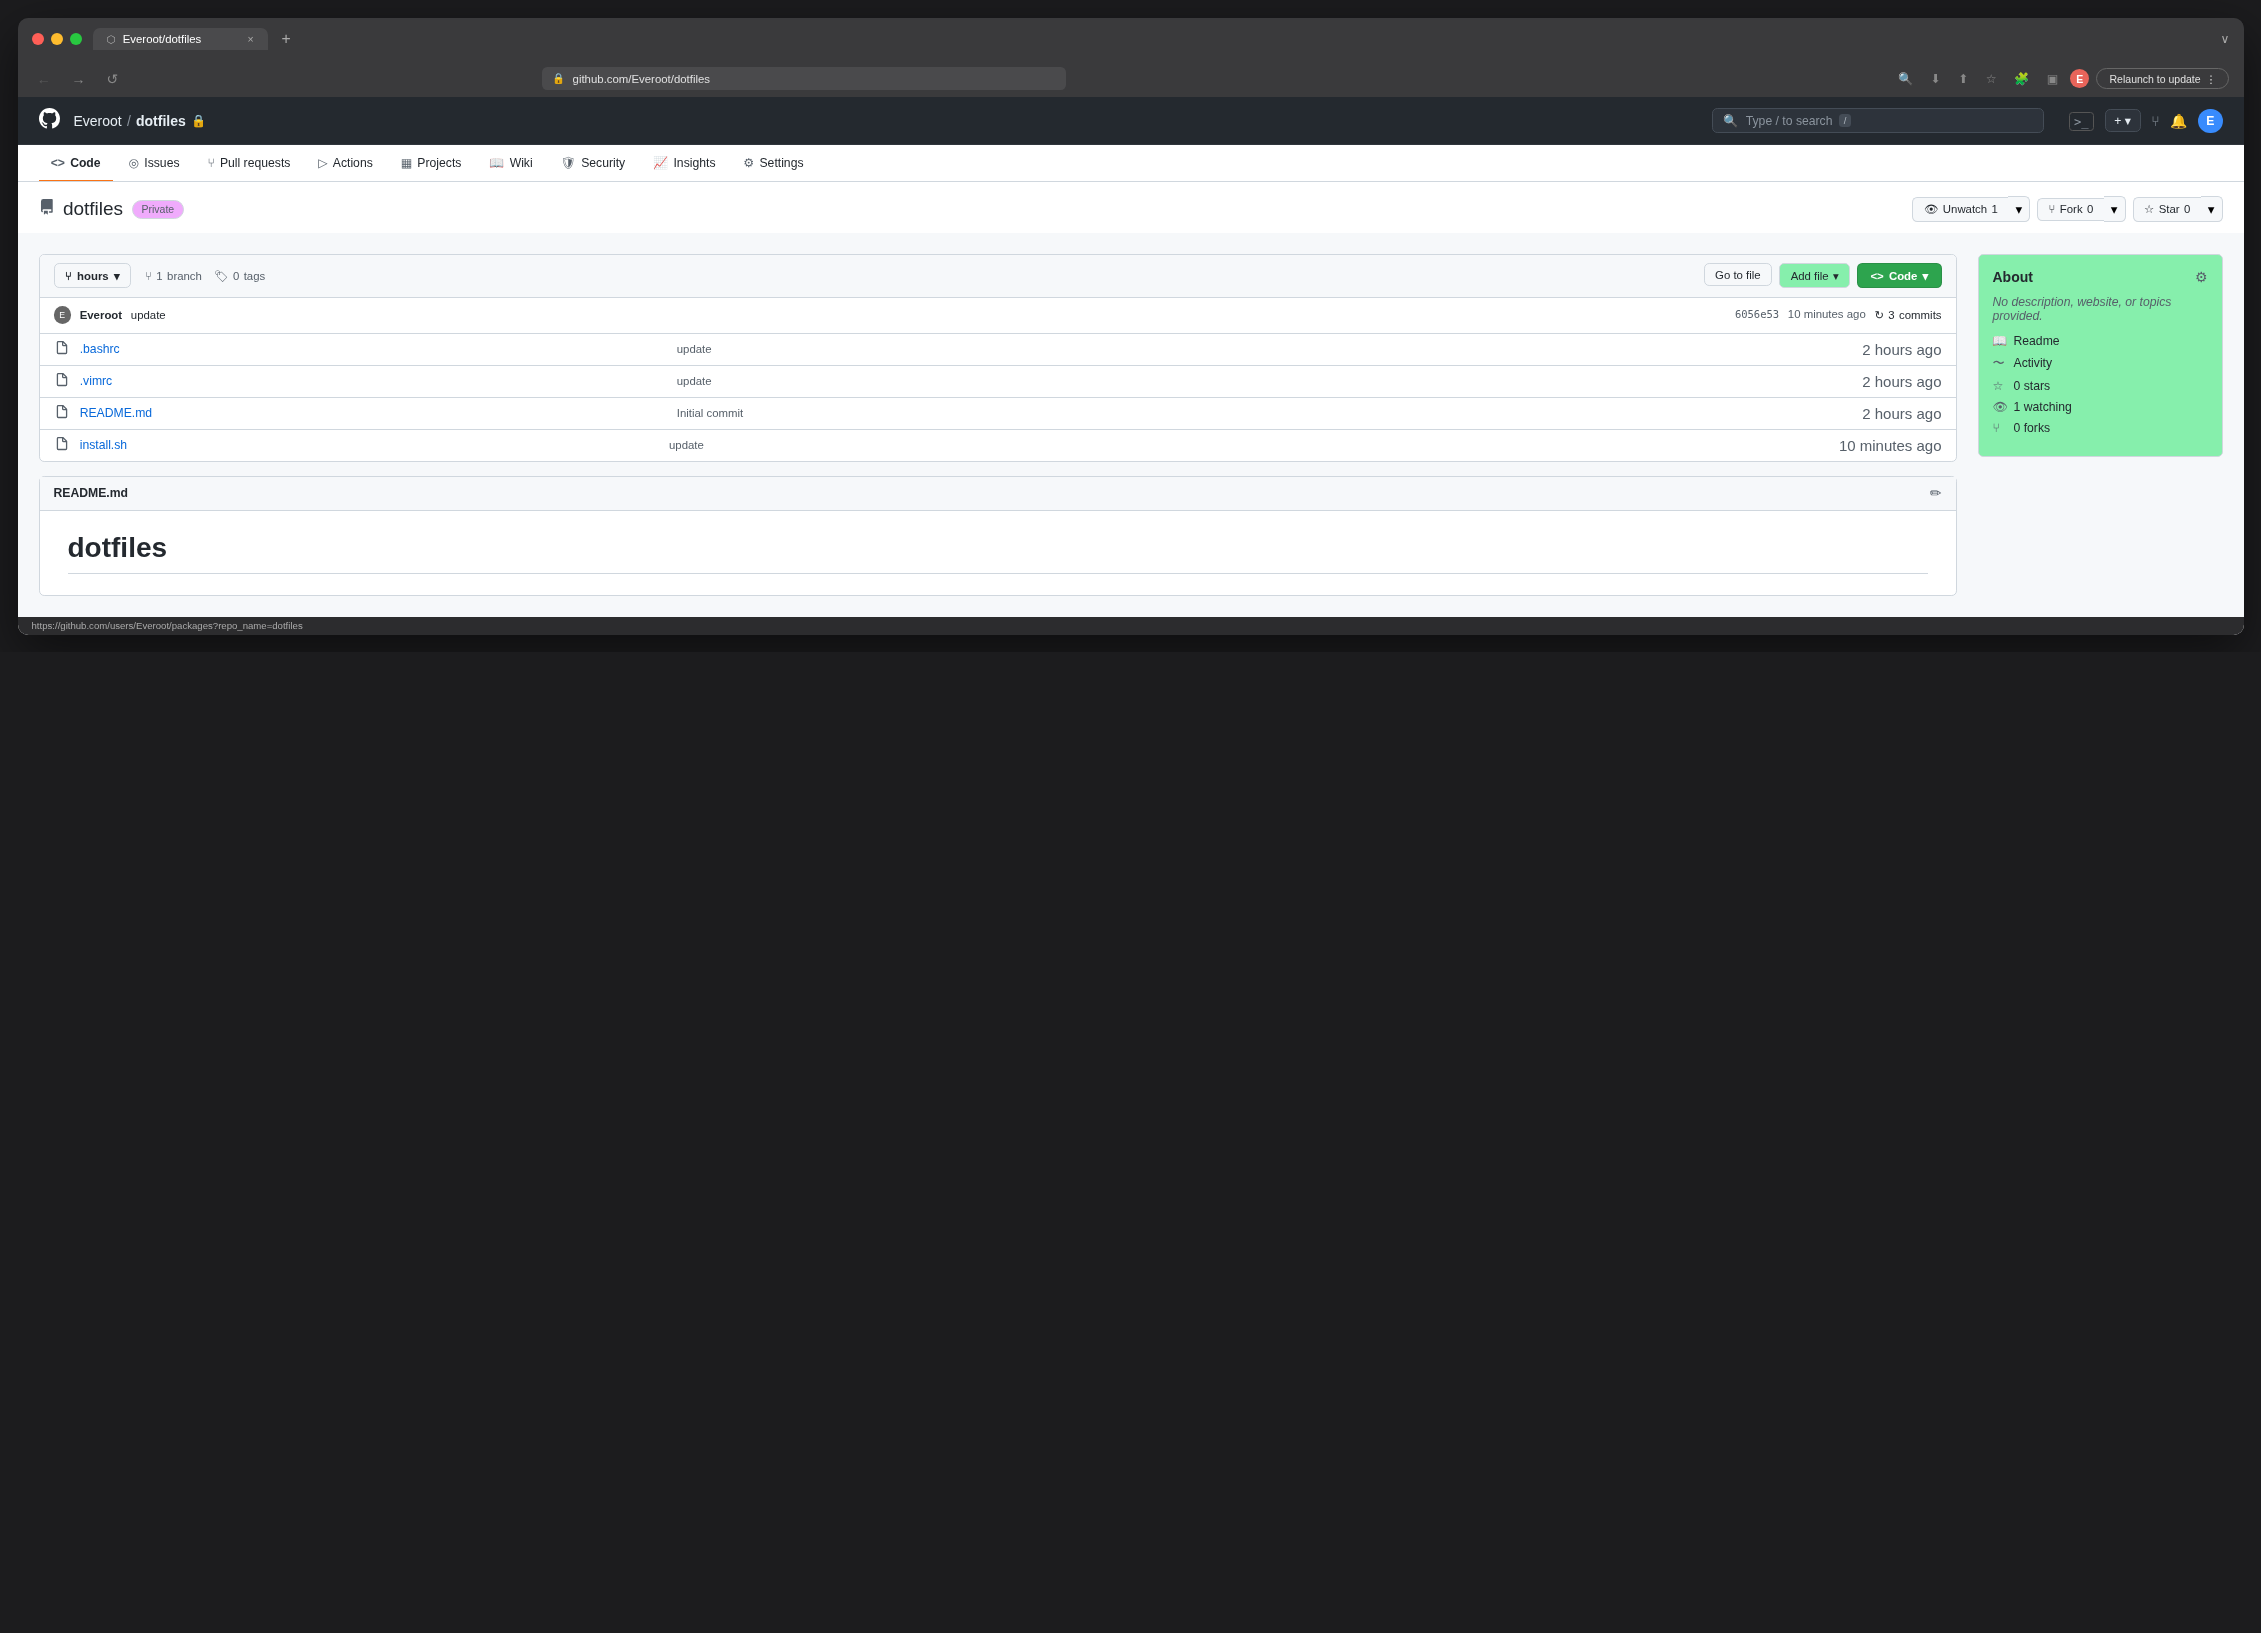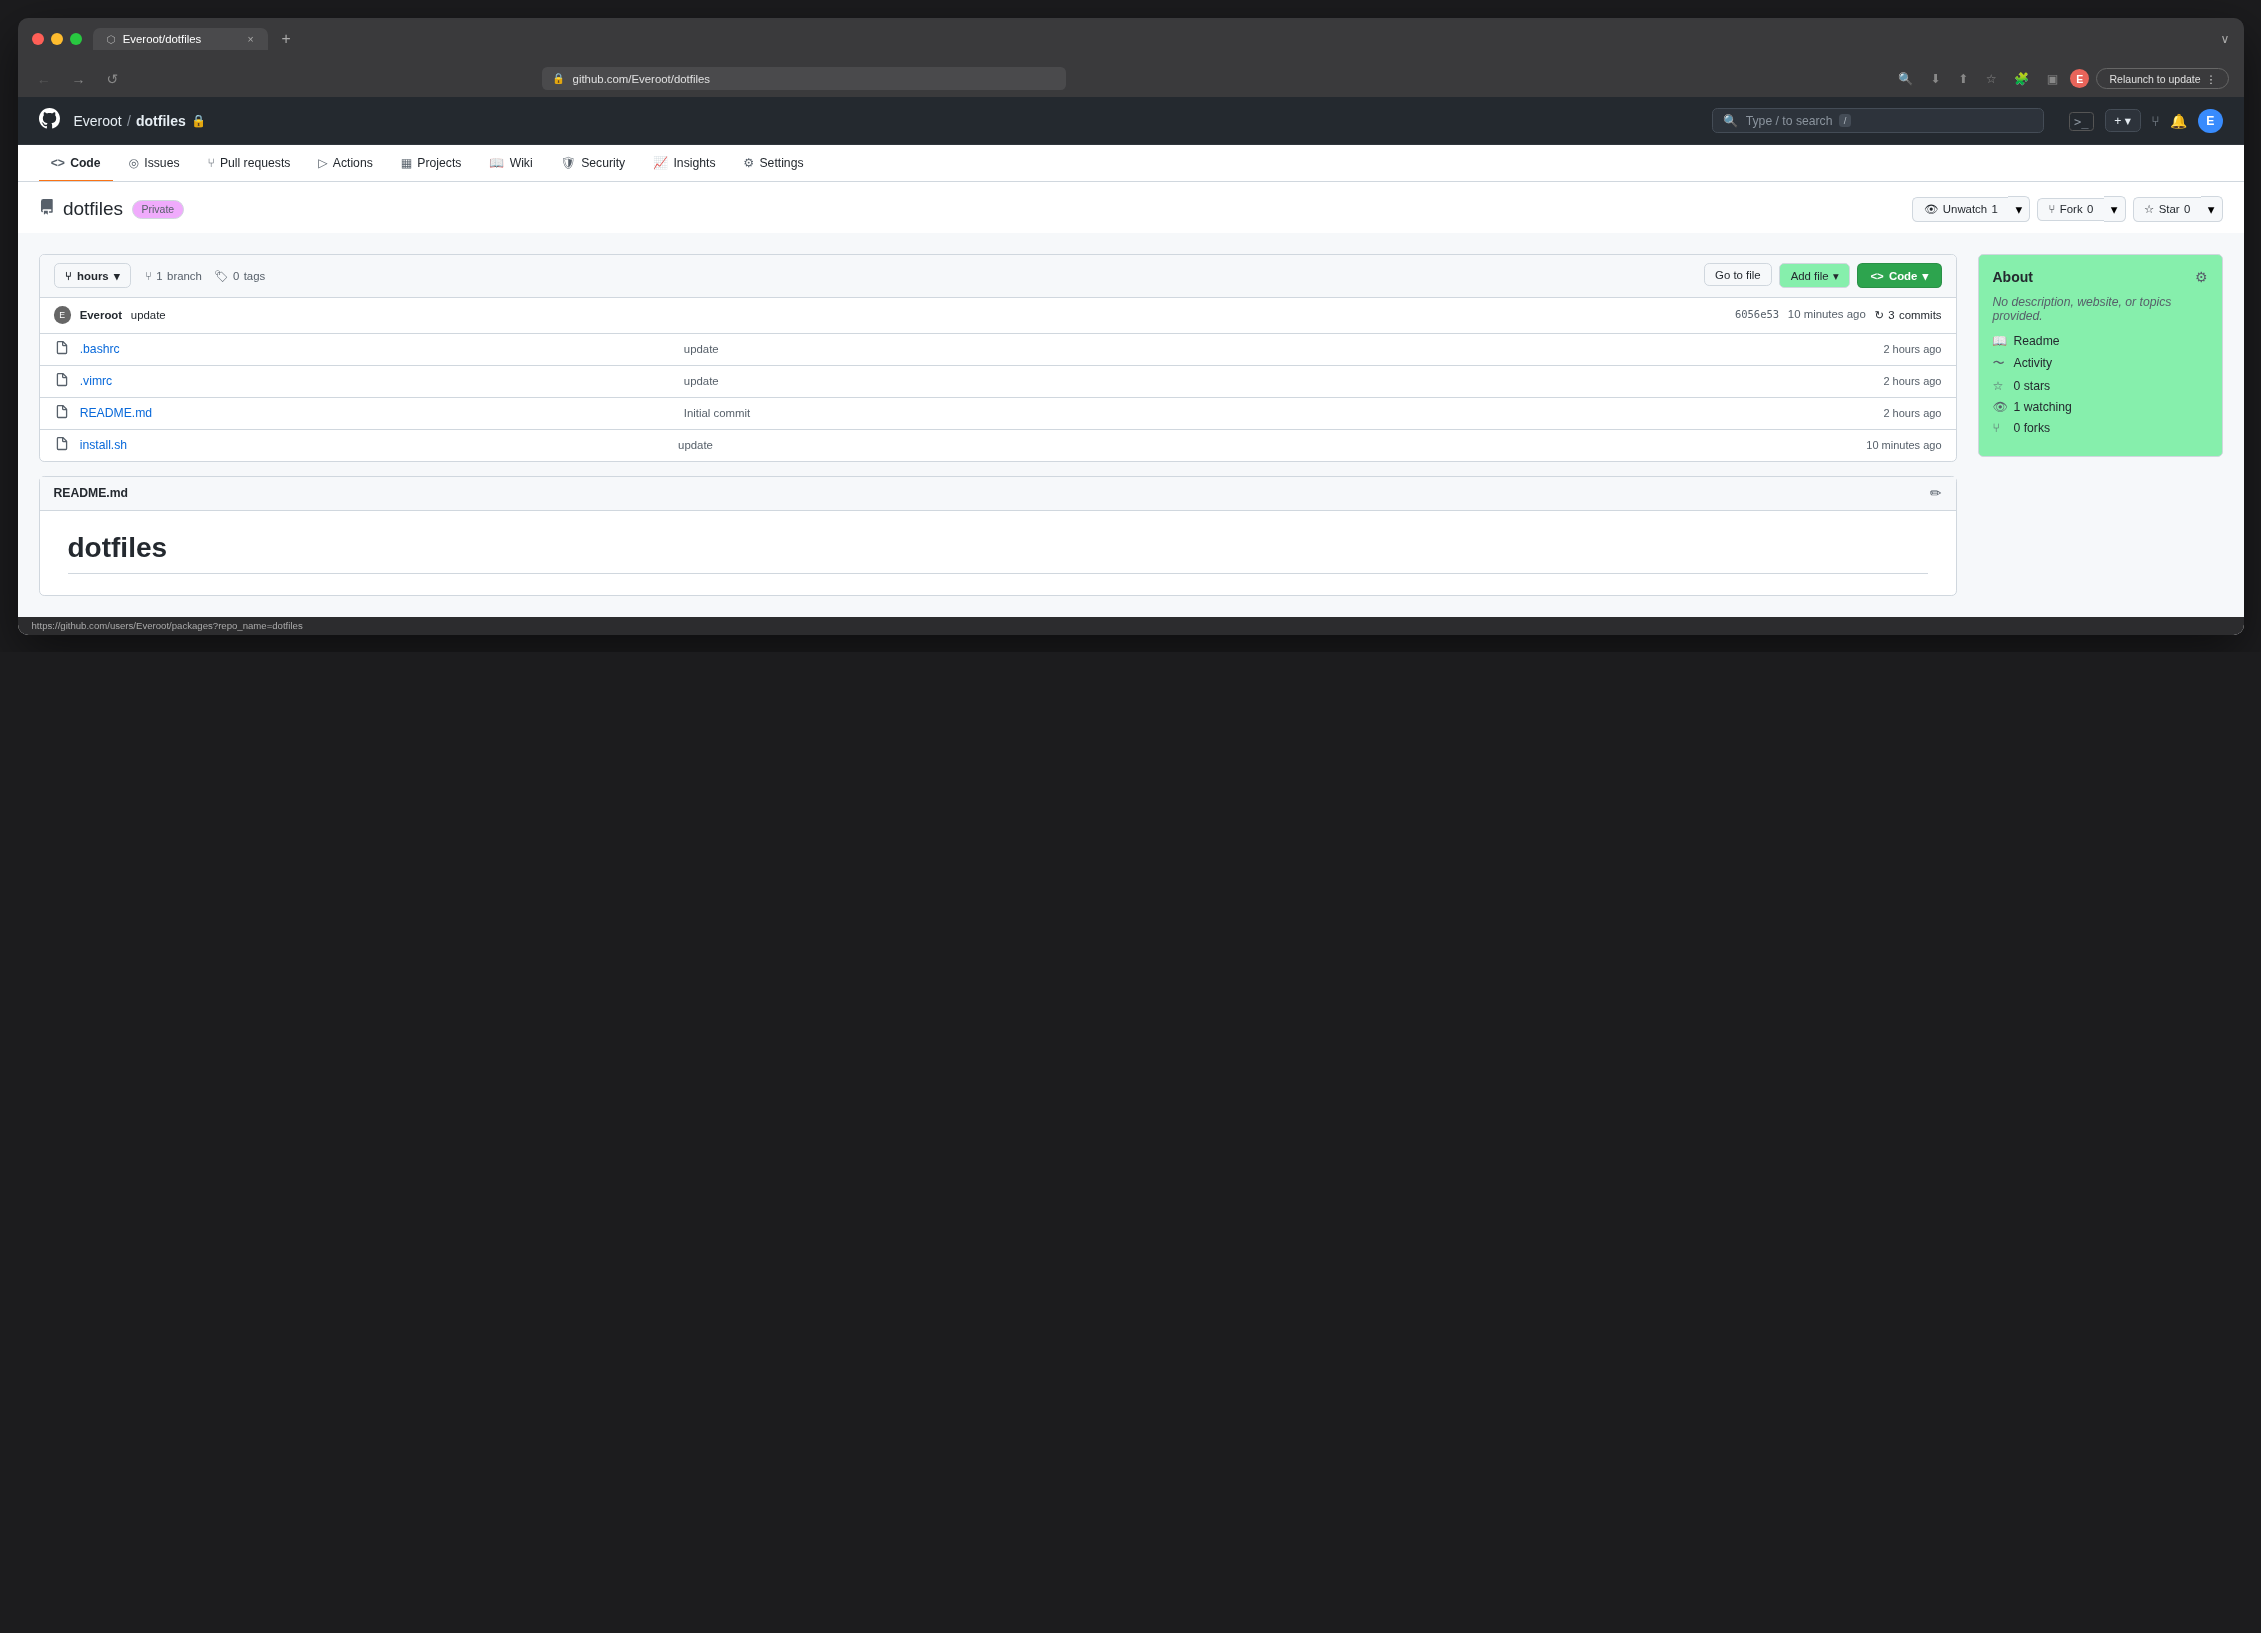--- a/index.html
+++ b/index.html
@@ -95,21 +95,21 @@
     .commit-meta { margin-left: auto; display: flex; gap: 8.7px; color: #57606a; font-size: 11.4px; }
     .commit-sha { color: #57606a; font-family: monospace; font-size: 10.5px; }
     .commits-link { color: #24292f; text-decoration: none; display: flex; align-items: center; gap: 4.4px; font-size: 11.4px; }
 
     
     .file-row { display: flex; align-items: center; padding: 7px 14px; border-bottom: 0.9px solid #d0d7de; gap: 8.7px; }
     .file-row:last-child { border-bottom: none; }
     .file-icon { color: #57606a; font-size: 14px; width: 17.5px; text-align: center; }
     .file-name { flex: 1; font-size: 12.2px; color: #0969da; text-decoration: none; cursor: pointer; }
     .file-commit { flex: 2; font-size: 11.4px; color: #57606a; }
-    .file-time { font-size: 11px; color: #57606a; white-space: nowrap; }
+    .file-time { font-size: 15px; color: #57606a; white-space: nowrap; }
 
     
     .readme-box { background: #fff; border: 0.9px solid #d0d7de; border-radius: 5.2px; margin-top: 14px; }
     .readme-header { display: flex; align-items: center; justify-content: space-between; padding: 8.7px 14px; border-bottom: 0.9px solid #d0d7de; background: #f6f8fa; }
     .readme-title { font-size: 12.2px; font-weight: 600; color: #24292f; }
     .readme-edit-btn { color: #57606a; cursor: pointer; background: none; border: none; font-size: 14px; }
     .readme-content { padding: 21px 28px; }
     .readme-h1 { font-size: 28px; font-weight: 700; color: #24292f; border-bottom: 0.9px solid #d0d7de; padding-bottom: 8.7px; }
 
     

